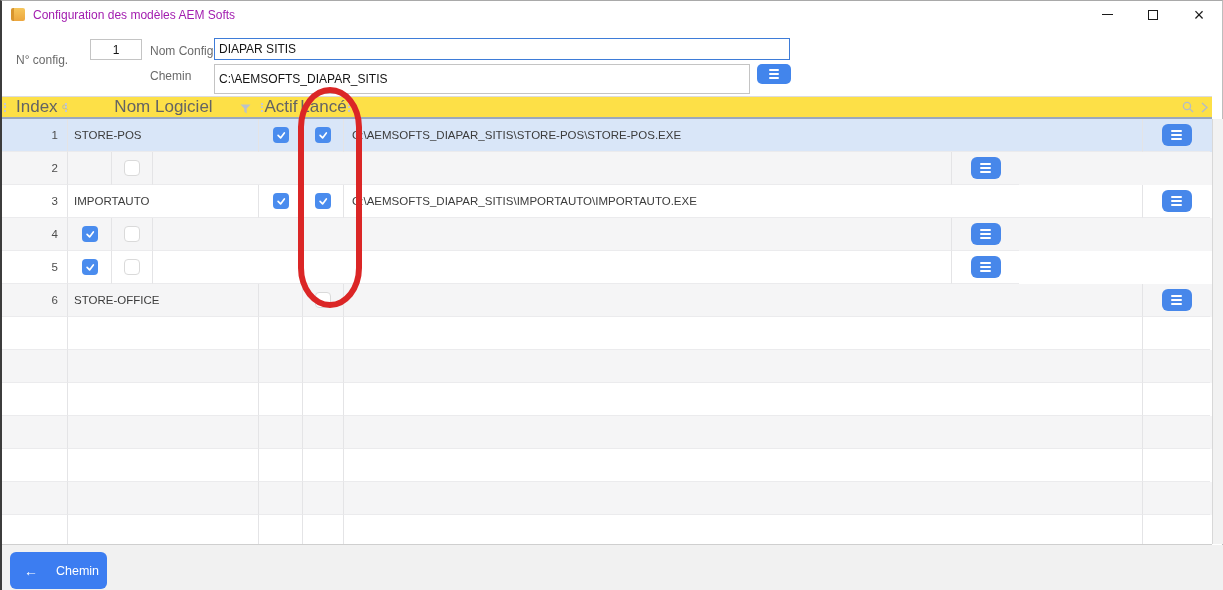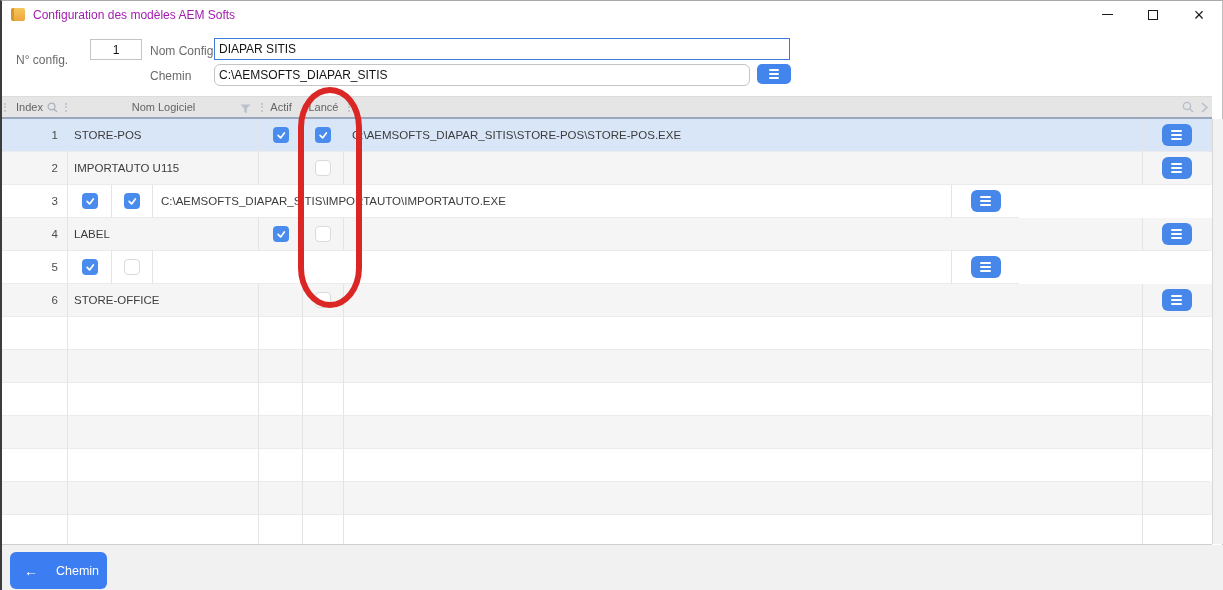--- a/index.html
+++ b/index.html
@@ -16,30 +16,30 @@
   .win-btn { width:46px; height:27px; display:flex; align-items:center; justify-content:center; cursor:pointer; }
   .glyph-min { width:11px; height:0; border-top:1.6px solid #1a1a1a; display:block; }
   .glyph-max { width:10px; height:10px; border:1.4px solid #1a1a1a; display:block; }
   .glyph-close { font-size:18px; color:#1a1a1a; line-height:1; font-weight:400; }
 
   
   .form-label { position:absolute; font-size:12px; color:#6a6a6a; }
   .inp { position:absolute; font-family:"Liberation Sans",sans-serif; font-size:12px; color:#141414; border:1px solid #c4c4c4; background:#fff; outline:none; padding:0 4px; }
   #config-number { left:88px; top:38px; width:52px; height:21px; text-align:center; }
   #config-name { left:212px; top:37px; width:576px; height:22px; border:1px solid #3e7cd8; }
-  #config-path { left:212px; top:63px; width:536px; height:22px;border-radius:6px; }
+  #config-path { left:212px; top:63px; width:536px; height:30px; }
   .browse-btn { position:absolute; left:755px; top:63px; width:34px; height:20px; background:#4285ec; border:none; border-radius:5px; display:flex; align-items:center; justify-content:center; cursor:pointer; }
 
   .hamburger { display:flex; flex-direction:column; gap:2px; }
   .hamburger i { display:block; width:11px; height:2px; background:#fff; border-radius:1px; }
   .hamburger.small i { width:10px; height:1.8px; }
 
   
   .grid { position:absolute; left:0; top:95px; width:1210px; }
-  .grid-header { display:flex; height:23px; border-top:1px solid #dcdcdc; border-bottom:2px solid #9aa8bd; background:#e5e5e5; align-items:center; font-size:11px; color:#646464; }
+  .grid-header { display:flex; height:23px; border-top:1px solid #dcdcdc; border-bottom:2px solid #9aa8bd; background:#fde047; align-items:center; font-size:17px; color:#646464; }
   .hcell { height:100%; display:flex; align-items:center; position:relative; cursor:pointer; }
   .dots { width:0; height:9px; border-left:2px dotted #c3c9d2; display:inline-block; }
   .hdots { position:absolute; left:2px; top:6px; }
   .col-index { width:66px; }
   .col-name  { width:191px; }
   .col-actif { width:44px; }
   .col-lance { width:41px; }
   .col-path  { width:799px; }
   .col-btn   { width:67px; }
   .hcell .lbl { white-space:nowrap; }
@@ -173,38 +173,38 @@
               <span class="hamburger">
                 <i></i>
                 <i></i>
                 <i></i>
               </span>
             </div>
           </div>
         </div>
         <div class="grid-row alt">
           <div class="cell c-index col-index">2</div>
-          <div class="cell c-name col-name">IMPORTAUTO U115</div>
           <div class="cell c-check col-actif"></div>
           <div class="cell c-check col-lance">
             <div class="cb off"></div>
           </div>
           <div class="cell c-path col-path"></div>
           <div class="cell c-btn col-btn">
             <div class="row-btn">
               <span class="hamburger">
                 <i></i>
                 <i></i>
                 <i></i>
               </span>
             </div>
           </div>
         </div>
         <div class="grid-row">
           <div class="cell c-index col-index">3</div>
+          <div class="cell c-name col-name">IMPORTAUTO</div>
           <div class="cell c-check col-actif">
             <div class="cb on">
               <svg width="10" height="10" viewBox="0 0 12 12">
                 <path d="M2.5 6.5l3 3 4.5-6" stroke="#fff" stroke-width="2" fill="none" stroke-linecap="round" stroke-linejoin="round"></path>
               </svg>
             </div>
           </div>
           <div class="cell c-check col-lance">
             <div class="cb on">
               <svg width="10" height="10" viewBox="0 0 12 12">
@@ -218,21 +218,20 @@
               <span class="hamburger">
                 <i></i>
                 <i></i>
                 <i></i>
               </span>
             </div>
           </div>
         </div>
         <div class="grid-row alt">
           <div class="cell c-index col-index">4</div>
-          <div class="cell c-name col-name">LABEL</div>
           <div class="cell c-check col-actif">
             <div class="cb on">
               <svg width="10" height="10" viewBox="0 0 12 12">
                 <path d="M2.5 6.5l3 3 4.5-6" stroke="#fff" stroke-width="2" fill="none" stroke-linecap="round" stroke-linejoin="round"></path>
               </svg>
             </div>
           </div>
           <div class="cell c-check col-lance">
             <div class="cb off"></div>
           </div>

